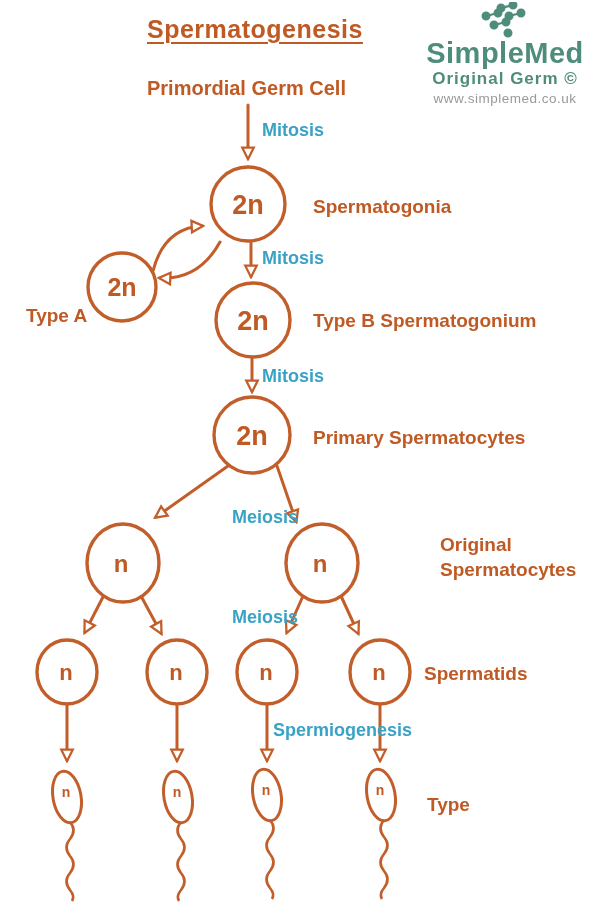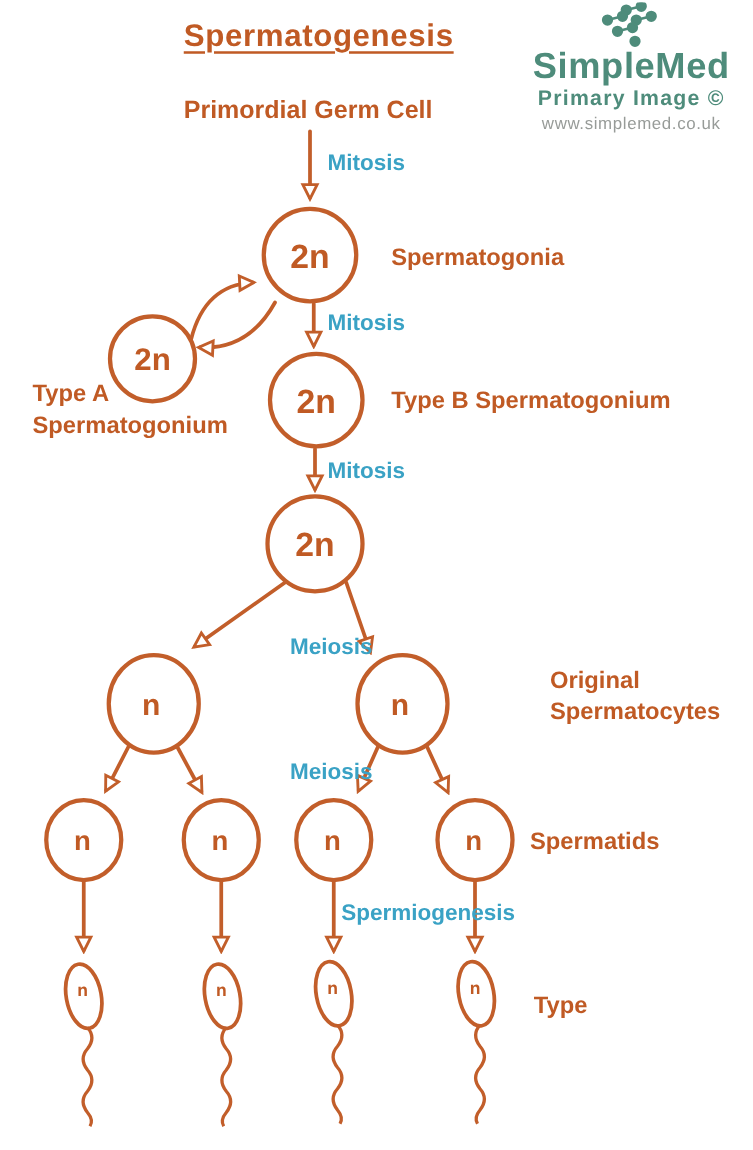--- a/index.html
+++ b/index.html
@@ -85,21 +85,21 @@
         <circle cx="11" cy="14" r="3.4"></circle>
           <circle cx="23" cy="11" r="3.4"></circle>
         <circle cx="34" cy="14" r="3.4"></circle>
           <circle cx="46" cy="11" r="3.4"></circle>
         <circle cx="19" cy="23" r="3.4"></circle>
           <circle cx="31" cy="20" r="3.4"></circle>
         <circle cx="33" cy="31" r="3.4"></circle>
       </g>
     </svg>
     <div class="logo-brand">SimpleMed</div>
-    <div class="logo-sub">Primary Image ©</div>
+    <div class="logo-sub">Original Germ ©</div>
     <div class="logo-url">www.simplemed.co.uk</div>
   </div>
 
   <div class="abs root-label" style="left:147px;top:77px;">Primordial Germ Cell</div>
 
   <svg class="abs" style="left:0;top:0;" width="602" height="920" viewBox="0 0 602 920">
     <defs>
       <marker id="ah" markerUnits="userSpaceOnUse" markerWidth="16" markerHeight="16" viewBox="0 0 14 14" refX="11" refY="7" orient="auto">
         <path d="M2,2 L12,7 L2,12 Z" fill="#ffffff" stroke="#c25e2a" stroke-width="2"></path>
       </marker>
@@ -171,25 +171,25 @@
         <text text-anchor="middle" x="-1" y="0" font-size="14" class="ploidy">n</text>
         <path d="M3,25 q-7,8 0,17 q7,8 0,17 q-7,8 0,17 q7,8 0,17 q-5,6 -2,11" fill="none" stroke="#c25e2a" stroke-width="2.6"></path>
       </g>
     </g>
   </svg>
 
   <div class="abs stage-label" style="left:313px;top:194px;">Spermatogonia</div>
 
   <div class="abs stage-label" style="left:26px;top:303px;">
     <div>Type A</div>
-    <div>Spermatogonium</div>
   </div>
 
   <div class="abs stage-label" style="left:313px;top:308px;">Type B Spermatogonium</div>
 
+  <div class="abs stage-label" style="left:313px;top:425px;">Primary Spermatocytes</div>
 
   <div class="abs stage-label" style="left:440px;top:532px;">
     <div>Original</div>
     <div>Spermatocytes</div>
   </div>
 
   <div class="abs stage-label" style="left:424px;top:661px;">Spermatids</div>
 
   <div class="abs stage-label" style="left:427px;top:792px;">Type</div>
 

